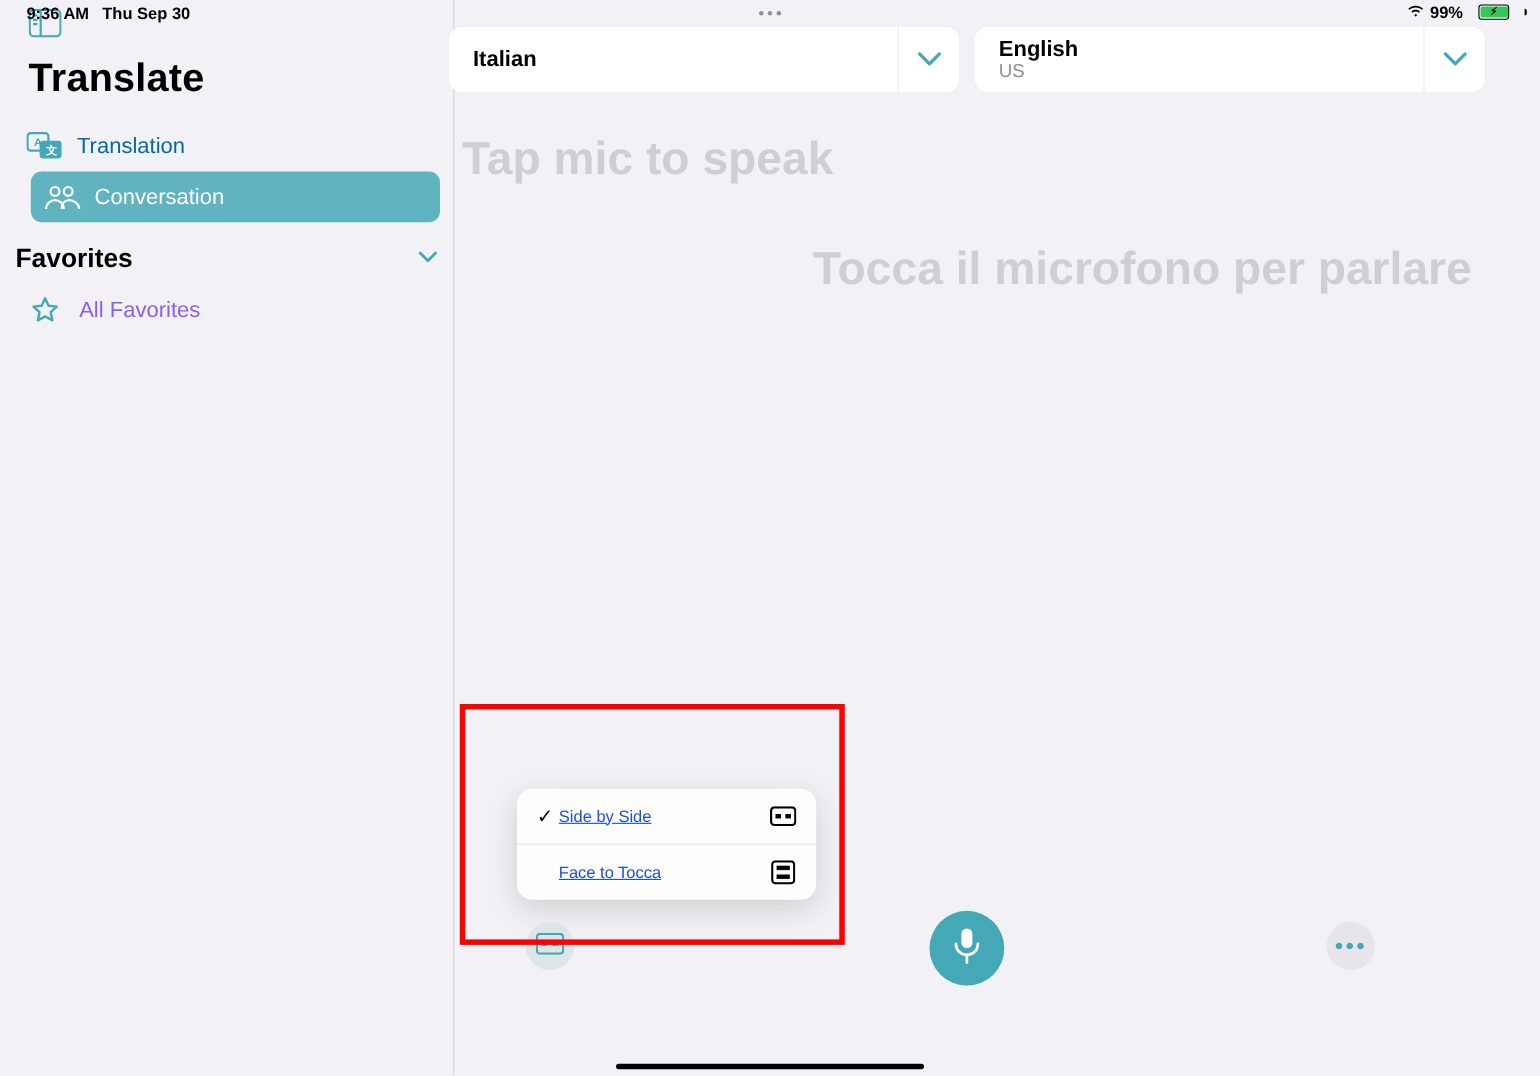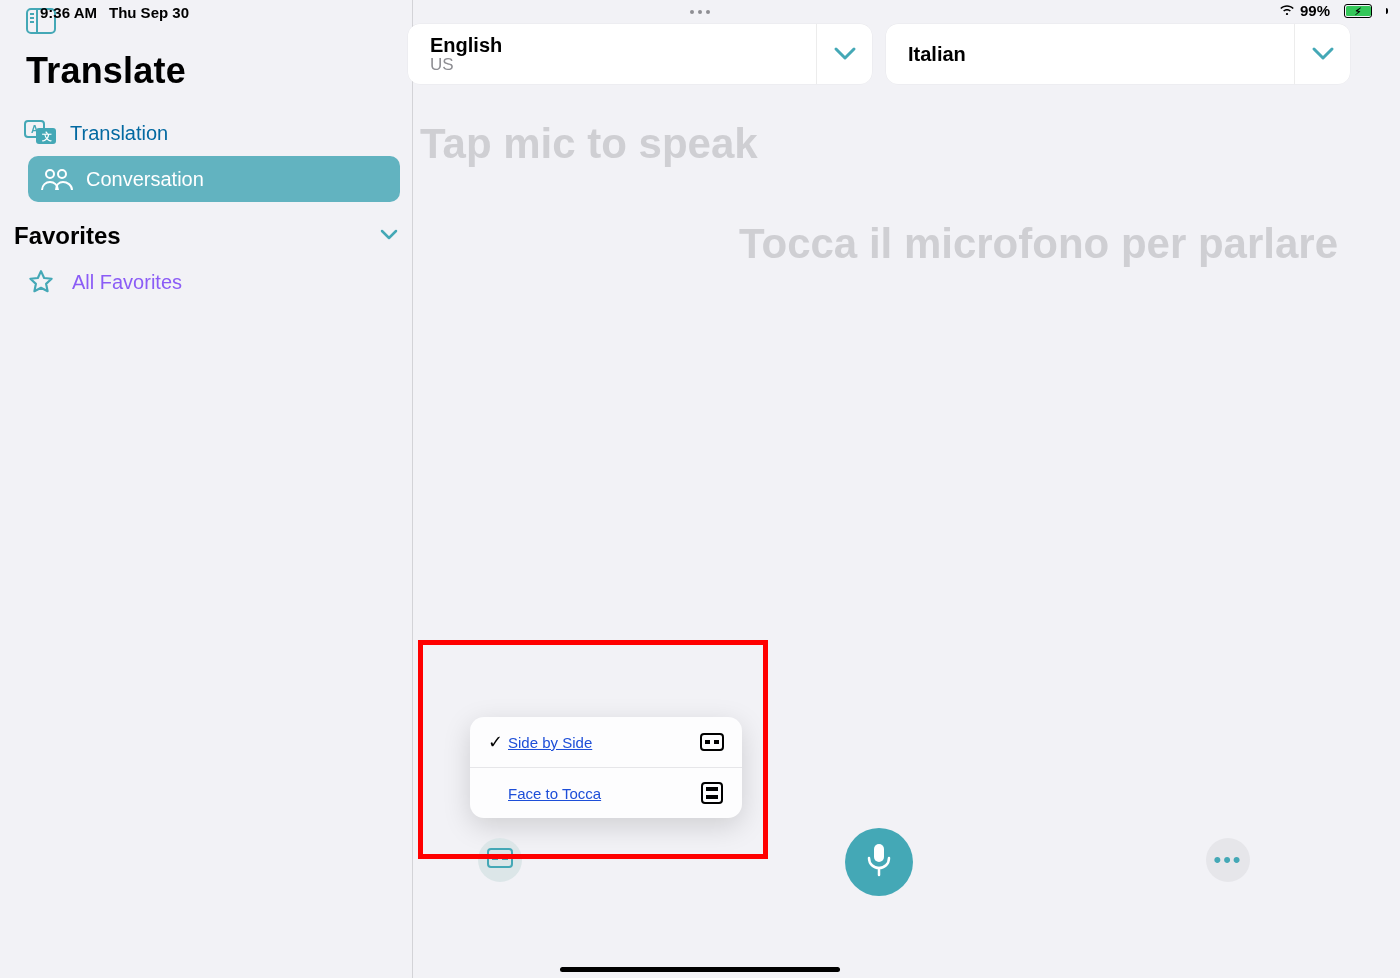--- a/index.html
+++ b/index.html
@@ -9,21 +9,21 @@
       height: 978px;
       background: #f2f2f6;
       position: relative;
       overflow: hidden;
     }
 
     
     .statusbar {
       position: absolute;
       top: 0;
-      left: 16px;
+      left: 0;
       right: 0;
       height: 31px;
       display: flex;
       align-items: center;
       font-size: 15px;
       font-weight: 600;
       color: #000;
       z-index: 200;
     }
     .statusbar-left { position: absolute; left: 24px; top: 4px; display: flex; align-items: center; gap: 12px; }
@@ -252,32 +252,32 @@
       </span>
       <span class="lbl">All Favorites</span>
     </div>
   </div>
 </aside>
 
 <main class="main">
   <div class="lang-row">
     <div class="lang-card">
       <div class="lang-text">
-        <div class="lang-name">English</div>
-        <div class="lang-sub">US</div>
+        <div class="lang-name single">Italian</div>
       </div>
       <div class="lang-chev-box">
         <svg width="24" height="16" viewBox="0 0 24 16">
             <path d="M3 3l9 9 9-9" stroke="currentColor" stroke-width="3" fill="none" stroke-linecap="round" stroke-linejoin="round"></path>
           </svg>
       </div>
     </div>
     <div class="lang-card">
       <div class="lang-text">
-        <div class="lang-name single">Italian</div>
+        <div class="lang-name">English</div>
+        <div class="lang-sub">US</div>
       </div>
       <div class="lang-chev-box">
         <svg width="24" height="16" viewBox="0 0 24 16">
             <path d="M3 3l9 9 9-9" stroke="currentColor" stroke-width="3" fill="none" stroke-linecap="round" stroke-linejoin="round"></path>
           </svg>
       </div>
     </div>
   </div>
 
   <div class="prompt-area">

